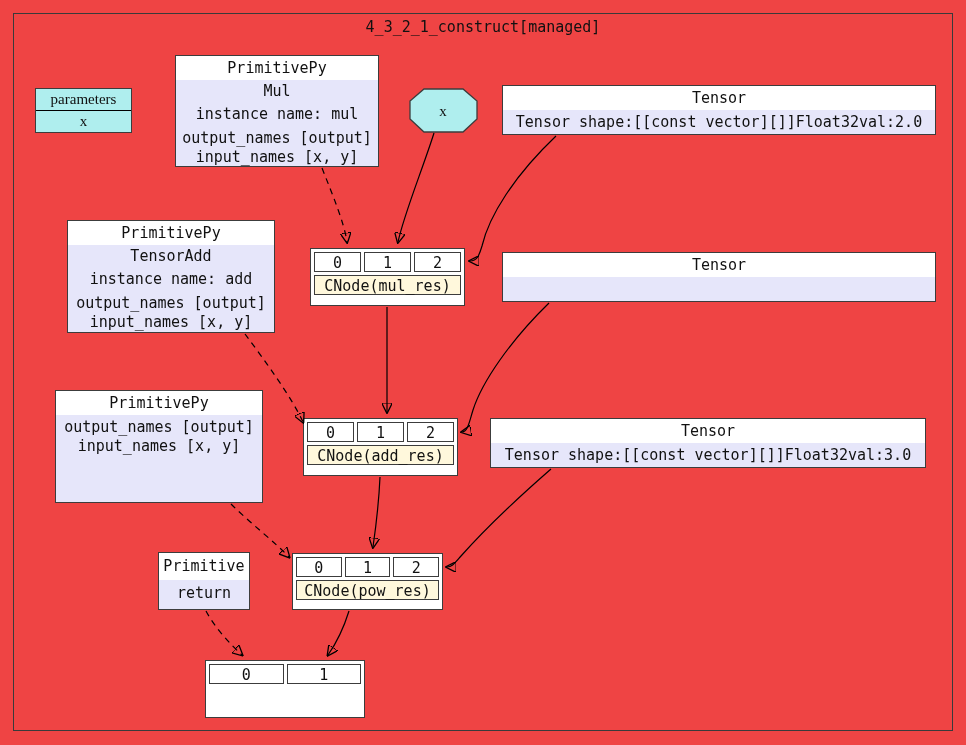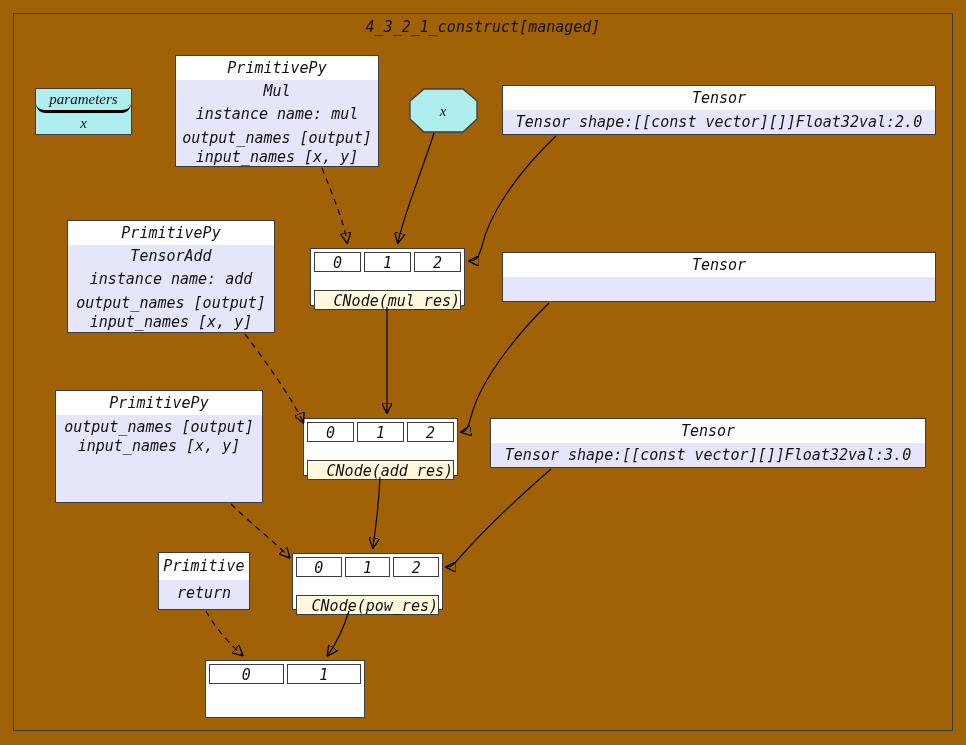--- a/index.html
+++ b/index.html
@@ -1,46 +1,46 @@
 <!DOCTYPE html>
 <html><head>
 <meta charset="utf-8">
 <style>
   html,body{margin:0;padding:0;background:#ffffff;}
-  .canvas{position:relative;width:966px;height:745px;background:#a16207;overflow:hidden;
-          font-family:"DejaVu Sans Mono", monospace;color:#111;font-style:italic;}
+  .canvas{position:relative;width:966px;height:745px;background:#ef4444;overflow:hidden;
+          font-family:"DejaVu Sans Mono", monospace;color:#111;}
   .mono{font-family:"DejaVu Sans Mono", monospace;}
   .serif{font-family:"Liberation Serif", serif;}
 
   .cluster{position:absolute;left:13px;top:13px;width:940px;height:718px;
            border:1px solid #3a3a3a;box-sizing:border-box;}
   .gtitle{position:absolute;left:13px;top:18px;width:940px;text-align:center;
           font-size:15px;letter-spacing:0px;}
 
   .node{position:absolute;box-sizing:border-box;border:1px solid #3c3c3c;font-size:15px;}
 
   
   .ptable{background:#AFEEEE;text-align:center;}
   .prow{height:21px;line-height:21px;font-size:15px;}
-  .phead{border-bottom:3px solid #000000;border-radius:9px;}
+  .phead{border-bottom:1px solid #000000;}
 
   
   .rec{background:#E6E6FA;text-align:center;}
   .rec .hd{background:#ffffff;height:24px;line-height:24px;}
   .rec .rw{height:23px;line-height:23px;}
   .rec .rw2{height:19px;line-height:19px;}
   .rec .pad-top{padding-top:3px;}
 
   
   .cnode{background:#ffffff;padding:3px;}
   .cports{display:flex;gap:3px;}
   .cport{flex:1;border:1px solid #3c3c3c;background:#ffffff;height:20px;line-height:20px;
          text-align:center;box-sizing:border-box;}
-  .clabel{margin-top:18px;border:1px solid #3c3c3c;background:#FFF8DC;height:20px;line-height:20px;
-          text-align:right;box-sizing:border-box;}
+  .clabel{margin-top:3px;border:1px solid #3c3c3c;background:#FFF8DC;height:20px;line-height:20px;
+          text-align:center;box-sizing:border-box;}
 
   .edges{position:absolute;left:0;top:0;width:966px;height:745px;pointer-events:none;}
   .edges path{fill:none;stroke:#000;stroke-width:1.2;}
   .edges path.dash{stroke-dasharray:6 5;}
   .oct{position:absolute;left:408px;top:88px;}
 </style>
 </head>
 <body>
 
 <div class="canvas">

